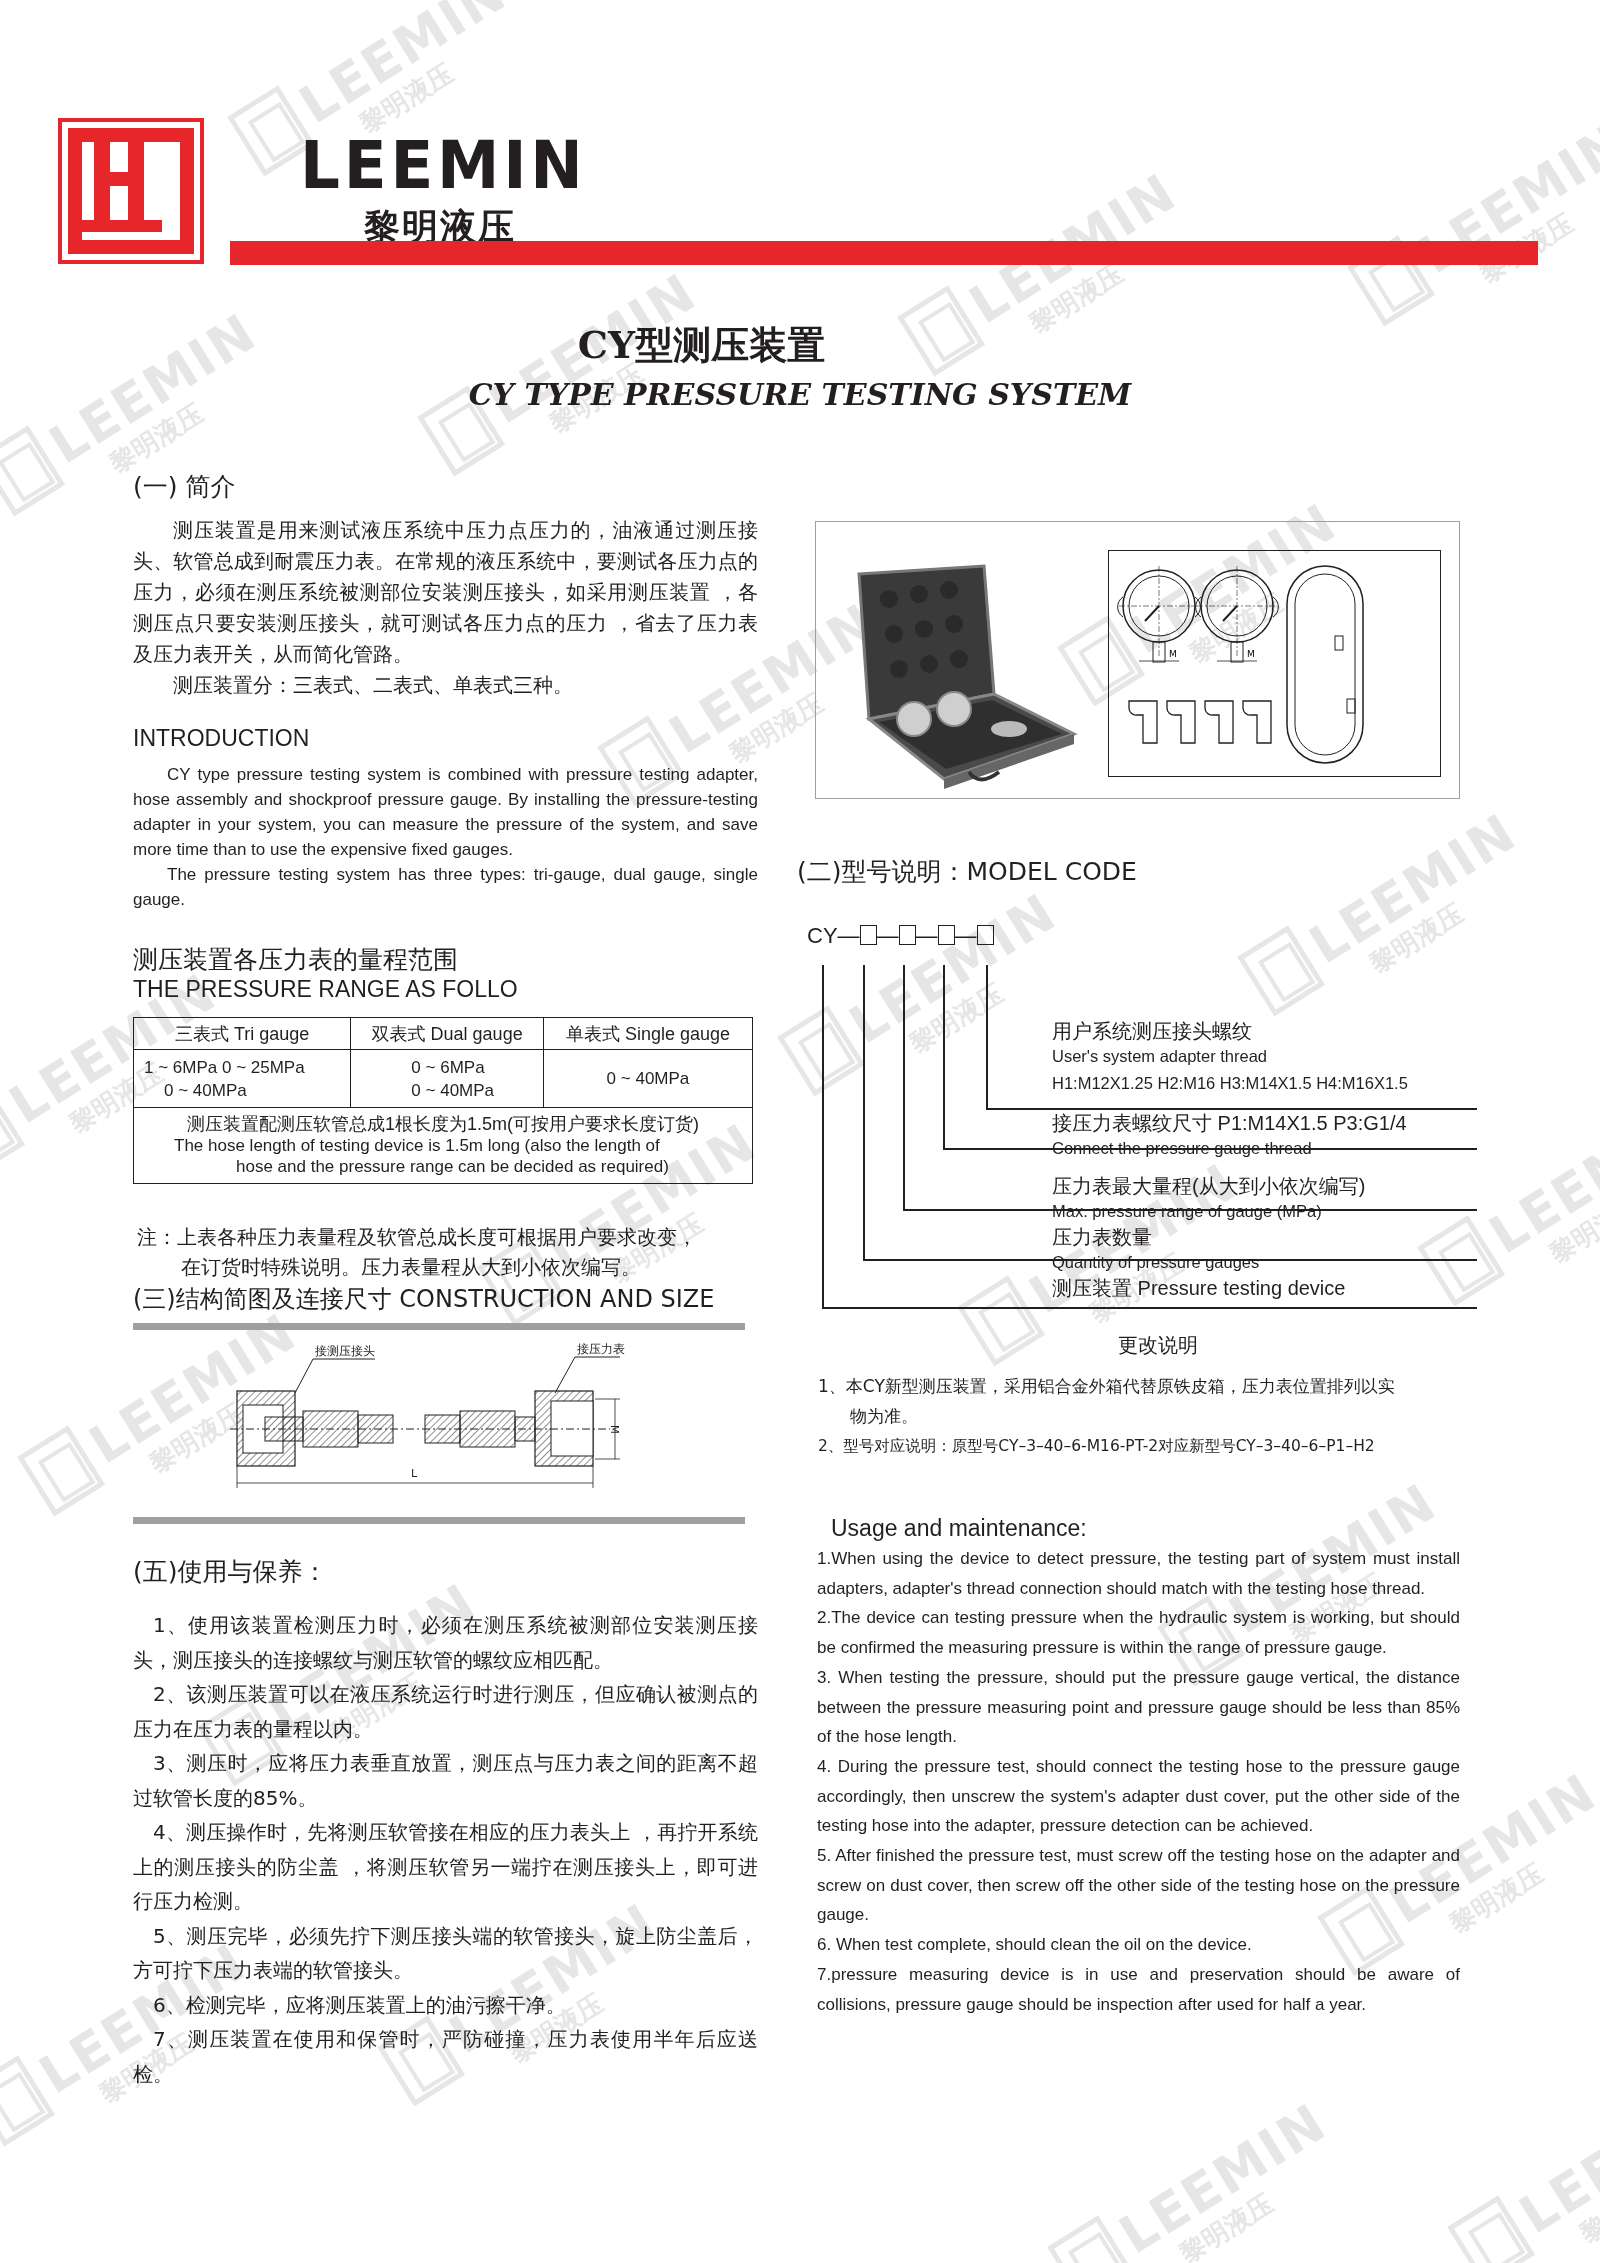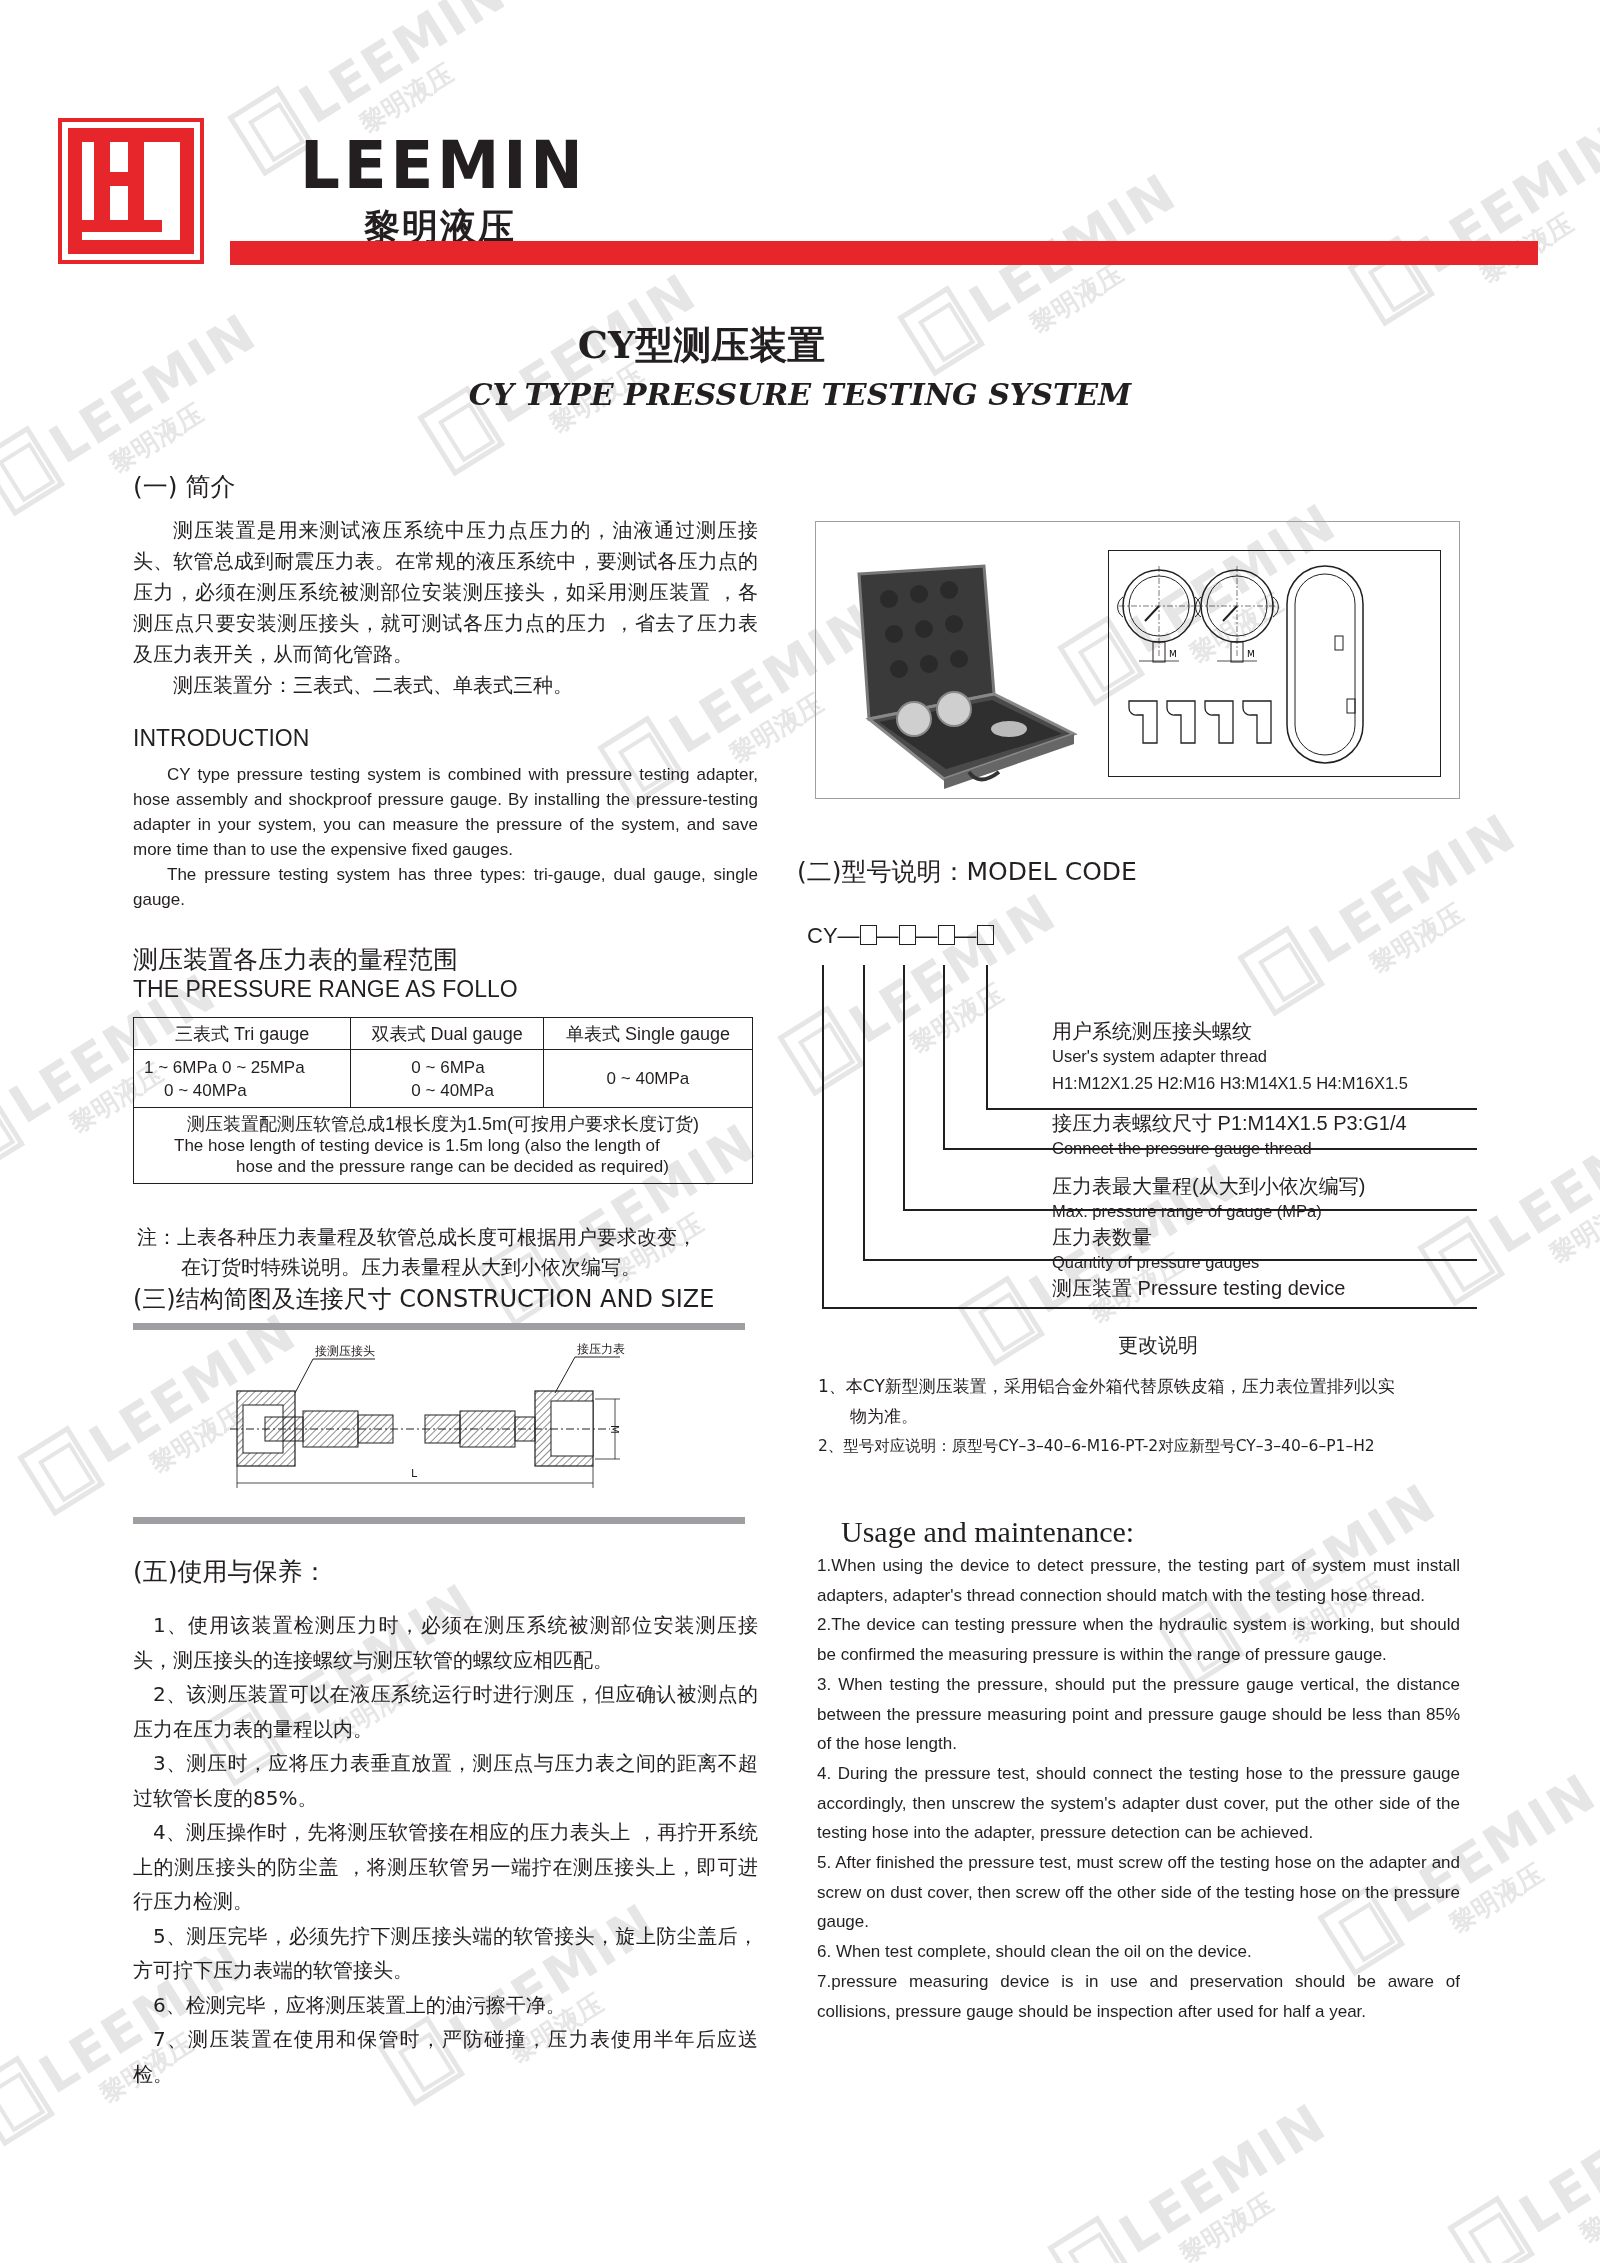--- a/index.html
+++ b/index.html
@@ -75,21 +75,21 @@
   .mc-lbl { position: absolute; left: 255px; font-family: "Liberation Sans", sans-serif; }
   .mc-lbl .cn { font-size: 20px; }
   .mc-lbl .en { font-size: 16.5px; margin-top: 2px; }
 
   #change { left: 818px; top: 1332px; width: 660px; }
   #change .ch-title { text-align: center; font-size: 20px; margin-bottom: 12px; margin-left: 20px; }
   #change .ch-item { font-size: 17px; line-height: 30px; }
   #change .ch-item .cont { padding-left: 32px; }
 
   #usage-en { left: 817px; top: 1515px; width: 643px; }
-  #usage-en .sec-h { font-family: Liberation Serif, serif; font-size: 30px; margin-left: 24px; margin-bottom: 2px; }
+  #usage-en .sec-h { font-family: Liberation Sans, sans-serif; font-size: 23px; margin-left: 14px; margin-bottom: 2px; }
   #usage-en .para-en { font-size: 17px; line-height: 29.7px; }
 </style>
 </head>
 <body>
 
 <div class="wm" style="left:230px;top:30px;"><span class="wm-box"></span><span class="wm-text">LEEMIN</span><span class="wm-sub">黎明液压</span></div>
 <div class="wm" style="left:-20px;top:370px;"><span class="wm-box"></span><span class="wm-text">LEEMIN</span><span class="wm-sub">黎明液压</span></div>
 <div class="wm" style="left:420px;top:330px;"><span class="wm-box"></span><span class="wm-text">LEEMIN</span><span class="wm-sub">黎明液压</span></div>
 <div class="wm" style="left:900px;top:230px;"><span class="wm-box"></span><span class="wm-text">LEEMIN</span><span class="wm-sub">黎明液压</span></div>
 <div class="wm" style="left:1350px;top:180px;"><span class="wm-box"></span><span class="wm-text">LEEMIN</span><span class="wm-sub">黎明液压</span></div>

